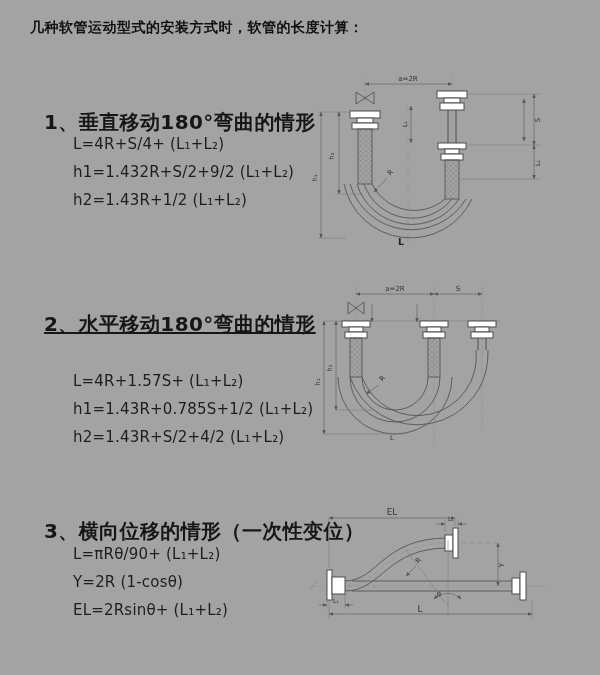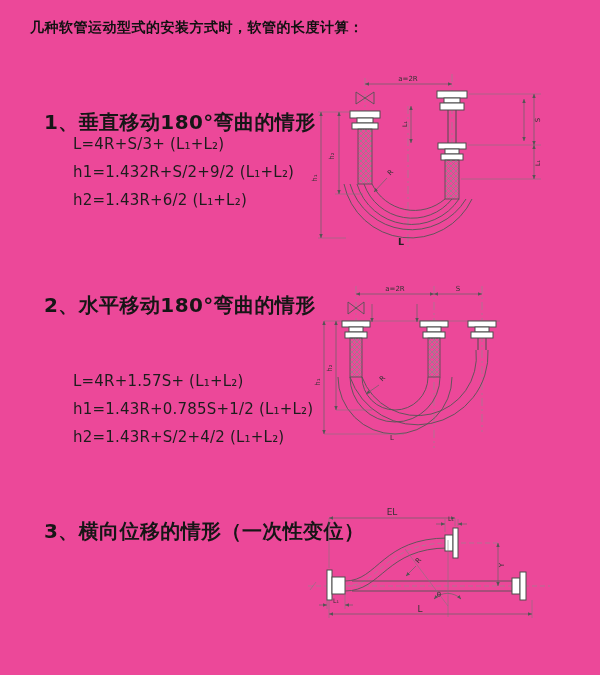--- a/index.html
+++ b/index.html
@@ -1,18 +1,18 @@
 <!DOCTYPE html>
 <html><head>
 <meta charset="utf-8">
 <style>
   html,body{margin:0;padding:0;background:#e8e8e8;}
   #page{
     position:relative;width:600px;height:675px;margin:0 auto;
-    background:#ec4899;overflow:hidden;
+    background:#a3a3a3;overflow:hidden;
     font-family:"DejaVu Sans","Liberation Sans",sans-serif;
   }
   .title{
     position:absolute;left:30px;top:19px;
     font-size:14px;font-weight:bold;color:#111;letter-spacing:.5px;
   }
   .sec-heading{
     position:absolute;left:44px;
     font-size:20px;font-weight:bold;color:#161616;letter-spacing:.4px;
   }
@@ -37,33 +37,38 @@
 </style>
 </head>
 <body>
 
 <div id="page">
 
   <div class="title">几种软管运动型式的安装方式时，软管的长度计算：</div>
 
   <div class="sec-heading" style="top:109px;">1、垂直移动180°弯曲的情形</div>
   <div class="formulas" style="top:134px;">
-    <div class="formula">L=4R+S/3+ (L₁+L₂)</div>
+    <div class="formula">L=4R+S/4+ (L₁+L₂)</div>
     <div class="formula">h1=1.432R+S/2+9/2 (L₁+L₂)</div>
-    <div class="formula">h2=1.43R+6/2 (L₁+L₂)</div>
+    <div class="formula">h2=1.43R+1/2 (L₁+L₂)</div>
   </div>
 
-  <div class="sec-heading" style="top:292px;">2、水平移动180°弯曲的情形</div>
+  <div class="sec-heading" style="top:311px;text-decoration:underline;">2、水平移动180°弯曲的情形</div>
   <div class="formulas" style="top:329px;margin-top:42px;">
     <div class="formula">L=4R+1.57S+ (L₁+L₂)</div>
     <div class="formula">h1=1.43R+0.785S+1/2 (L₁+L₂)</div>
     <div class="formula">h2=1.43R+S/2+4/2 (L₁+L₂)</div>
   </div>
 
   <div class="sec-heading" style="top:518px;">3、横向位移的情形（一次性变位）</div>
+  <div class="formulas" style="top:544px;">
+    <div class="formula">L=πRθ/90+ (L₁+L₂)</div>
+    <div class="formula">Y=2R (1-cosθ)</div>
+    <div class="formula">EL=2Rsinθ+ (L₁+L₂)</div>
+  </div>
 
   <svg class="diagram" style="left:306px;top:66px;" width="240" height="192" viewBox="0 0 240 192">
     <defs>
       <marker id="s1ar" viewBox="0 0 10 10" refX="9" refY="5" markerWidth="6.5" markerHeight="6.5" orient="auto-start-reverse">
         <path d="M0,1.2 L9.5,5 L0,8.8 z" fill="#555"></path>
       </marker>
       <pattern id="s1ht" width="5" height="5" patternUnits="userSpaceOnUse">
         <path d="M0,0 L5,5 M5,0 L0,5" stroke="#8a8a8a" stroke-width="0.7"></path>
       </pattern>
     </defs>

